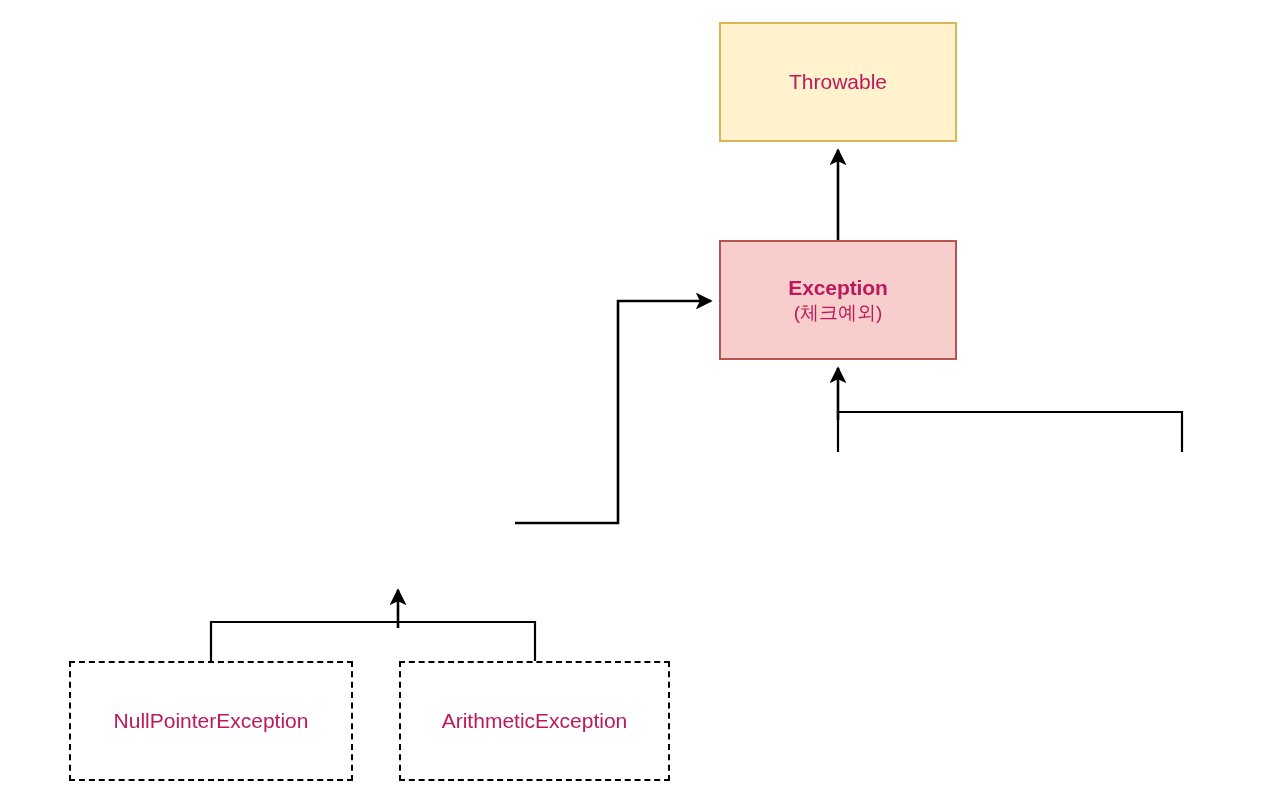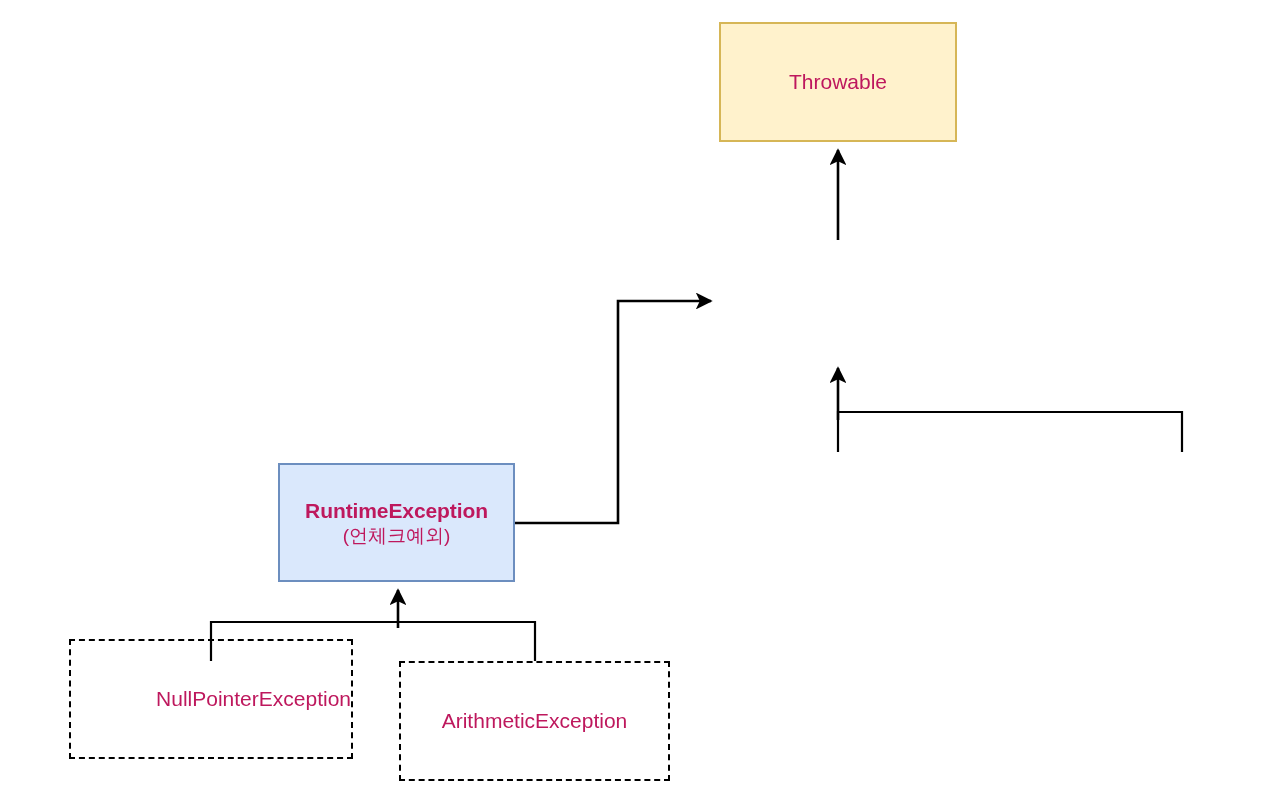--- a/index.html
+++ b/index.html
@@ -103,29 +103,29 @@
     <g>
       <path d="M 211 661 L 211 622 L 535 622 L 535 661" stroke="#000000" stroke-width="2.2" fill="none" stroke-linejoin="miter"></path>
       <path d="M 398 628 L 398 590" stroke="#000000" stroke-width="2.6" fill="none" marker-end="url(#arrowhead)"></path>
     </g>
   </svg>
 
   <div class="node node-throwable" style="left:719px; top:22px; width:238px; height:120px;">
     <span class="title t-plain">Throwable</span>
   </div>
 
-
-  <div class="node node-runtime" style="left:278px; top:463px; width:237px; height:119px;">
-    <span class="title t-bold">RuntimeException</span>
-    <span class="subtitle t-sub">(언체크예외)</span>
+  <div class="node node-exception" style="left:719px; top:240px; width:238px; height:120px;">
+    <span class="title t-bold">Exception</span>
+    <span class="subtitle t-sub">(체크예외)</span>
   </div>
 
 
 
-  <div class="node node-dashed" style="left:69px; top:639px; width:284px; height:120px;align-items:flex-end;">
+
+  <div class="node node-dashed" style="left:69px; top:661px; width:284px; height:120px;">
     <span class="title t-plain">NullPointerException</span>
   </div>
 
   <div class="node node-dashed" style="left:399px; top:661px; width:271px; height:120px;">
     <span class="title t-plain">ArithmeticException</span>
   </div>
 
 </div>
 
 </body></html>

